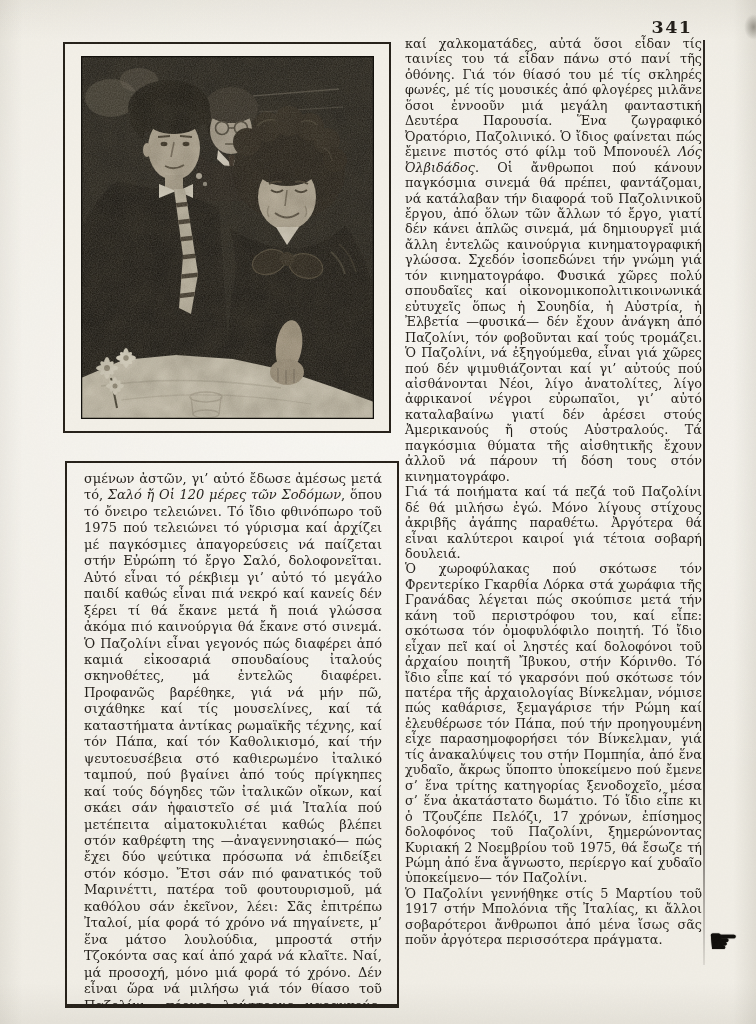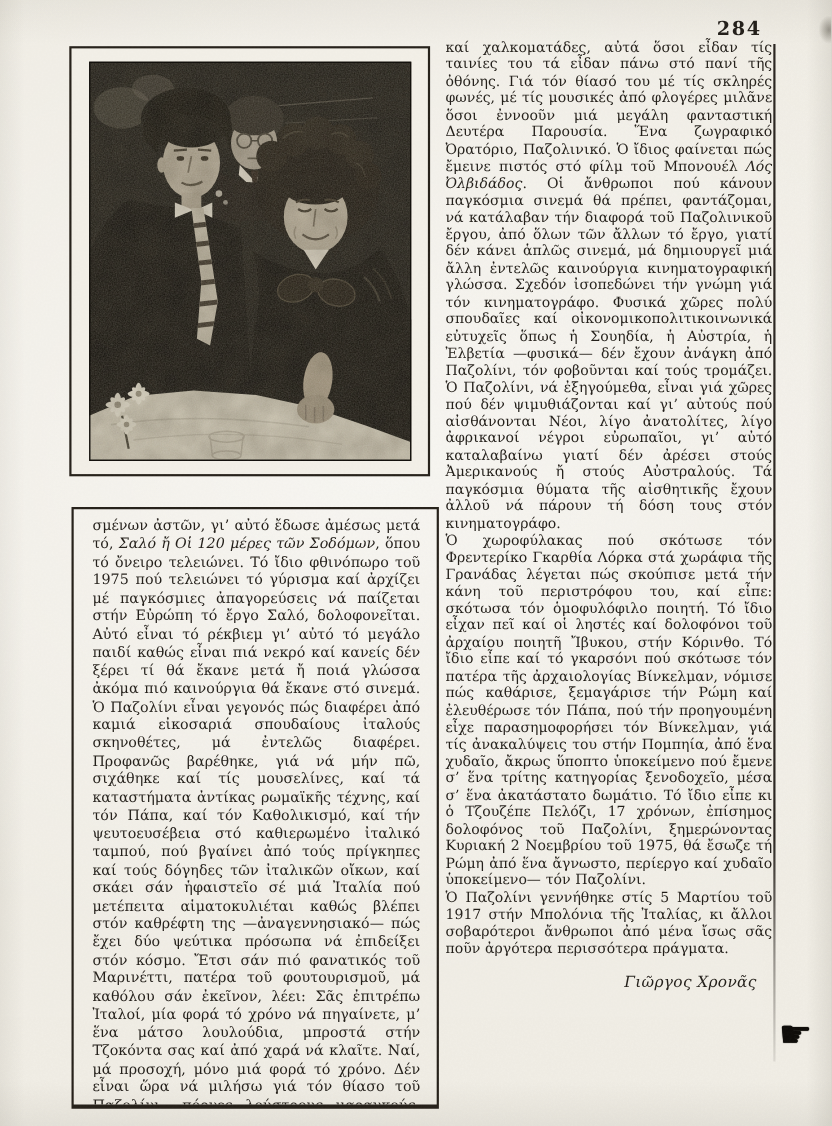--- a/index.html
+++ b/index.html
@@ -63,21 +63,21 @@
   .smudge-top{
     position:absolute;left:744px;top:14px;width:12px;height:26px;
     background:radial-gradient(ellipse at 80% 50%, rgba(80,75,65,.5), rgba(80,75,65,0) 70%);
   }
 </style>
 </head>
 <body>
 
 <div class="page">
 
-  <div class="page-number">284</div>
+  <div class="page-number">341</div>
 
   <div class="photo-frame">
     <svg viewBox="0 0 293 363" width="293" height="363" role="img">
       <defs>
         <filter id="phGrain" x="0" y="0" width="100%" height="100%">
           <feTurbulence type="fractalNoise" baseFrequency="0.85" numOctaves="2" stitchTiles="stitch"></feTurbulence>
           <feColorMatrix type="matrix" values="0 0 0 0 0.88  0 0 0 0 0.85  0 0 0 0 0.76  0 0 0 0.5 0"></feColorMatrix>
         </filter>
         <filter id="phBlotch" x="0" y="0" width="100%" height="100%">
           <feTurbulence type="fractalNoise" baseFrequency="0.045" numOctaves="3" stitchTiles="stitch"></feTurbulence>
@@ -218,24 +218,24 @@
 
   <div class="text-box">
     <div>
         <p><span>σμένων ἀστῶν, γι’ αὐτό ἔδωσε ἀμέσως μετά τό, </span><span class="it">Σαλό ἤ Οἱ 120 μέρες τῶν Σοδόμων</span><span>, ὅπου τό ὄνειρο τελειώνει. Τό ἴδιο φθινόπωρο τοῦ 1975 πού τελειώνει τό γύρισμα καί ἀρχίζει μέ παγκόσμιες ἀπαγορεύσεις νά παίζεται στήν Εὐρώπη τό ἔργο Σαλό, δολοφονεῖται. Αὐτό εἶναι τό ρέκβιεμ γι’ αὐτό τό μεγάλο παιδί καθώς εἶναι πιά νεκρό καί κανείς δέν ξέρει τί θά ἔκανε μετά ἤ ποιά γλώσσα ἀκόμα πιό καινούργια θά ἔκανε στό σινεμά. Ὁ Παζολίνι εἶναι γεγονός πώς διαφέρει ἀπό καμιά εἰκοσαριά σπουδαίους ἰταλούς σκηνοθέτες, μά ἐντελῶς διαφέρει. Προφανῶς βαρέθηκε, γιά νά μήν πῶ, σιχάθηκε καί τίς μουσελίνες, καί τά καταστήματα ἀντίκας ρωμαϊκῆς τέχνης, καί τόν Πάπα, καί τόν Καθολικισμό, καί τήν ψευτοευσέβεια στό καθιερωμένο ἰταλικό ταμπού, πού βγαίνει ἀπό τούς πρίγκηπες καί τούς δόγηδες τῶν ἰταλικῶν οἴκων, καί σκάει σάν ἡφαιστεῖο σέ μιά Ἰταλία πού μετέπειτα αἱματοκυλιέται καθώς βλέπει στόν καθρέφτη της —ἀναγεννησιακό— πώς ἔχει δύο ψεύτικα πρόσωπα νά ἐπιδείξει στόν κόσμο. Ἔτσι σάν πιό φανατικός τοῦ Μαρινέττι, πατέρα τοῦ φουτουρισμοῦ, μά καθόλου σάν ἐκεῖνον, λέει: Σᾶς ἐπιτρέπω Ἰταλοί, μία φορά τό χρόνο νά πηγαίνετε, μ’ ἕνα μάτσο λουλούδια, μπροστά στήν Τζοκόντα σας καί ἀπό χαρά νά κλαῖτε. Ναί, μά προσοχή, μόνο μιά φορά τό χρόνο. Δέν εἶναι ὥρα νά μιλήσω γιά τόν θίασο τοῦ Παζολίνι —πόρνες, λούστρους, μαραγκούς, παραγιούς καί δούλους, τυφλούς, καλόγριες</span></p>
       </div>
   </div>
 
   <div class="col-right">
     <div>
         <p><span>καί χαλκοματάδες, αὐτά ὅσοι εἶδαν τίς ταινίες του τά εἶδαν πάνω στό πανί τῆς ὀθόνης. Γιά τόν θίασό του μέ τίς σκληρές φωνές, μέ τίς μουσικές ἀπό φλογέρες μιλᾶνε ὅσοι ἐννοοῦν μιά μεγάλη φανταστική Δευτέρα Παρουσία. Ἕνα ζωγραφικό Ὀρατόριο, Παζολινικό. Ὁ ἴδιος φαίνεται πώς ἔμεινε πιστός στό φίλμ τοῦ Μπονουέλ </span><span class="it">Λός Ὀλβιδάδος</span><span>. Οἱ ἄνθρωποι πού κάνουν παγκόσμια σινεμά θά πρέπει, φαντάζομαι, νά κατάλαβαν τήν διαφορά τοῦ Παζολινικοῦ ἔργου, ἀπό ὅλων τῶν ἄλλων τό ἔργο, γιατί δέν κάνει ἁπλῶς σινεμά, μά δημιουργεῖ μιά ἄλλη ἐντελῶς καινούργια κινηματογραφική γλώσσα. Σχεδόν ἰσοπεδώνει τήν γνώμη γιά τόν κινηματογράφο. Φυσικά χῶρες πολύ σπουδαῖες καί οἰκονομικοπολιτικοινωνικά εὐτυχεῖς ὅπως ἡ Σουηδία, ἡ Αὐστρία, ἡ Ἐλβετία —φυσικά— δέν ἔχουν ἀνάγκη ἀπό Παζολίνι, τόν φοβοῦνται καί τούς τρομάζει. Ὁ Παζολίνι, νά ἐξηγούμεθα, εἶναι γιά χῶρες πού δέν ψιμυθιάζονται καί γι’ αὐτούς πού αἰσθάνονται Νέοι, λίγο ἀνατολίτες, λίγο ἀφρικανοί νέγροι εὐρωπαῖοι, γι’ αὐτό καταλαβαίνω γιατί δέν ἀρέσει στούς Ἀμερικανούς ἤ στούς Αὐστραλούς. Τά παγκόσμια θύματα τῆς αἰσθητικῆς ἔχουν ἀλλοῦ νά πάρουν τή δόση τους στόν κινηματογράφο.</span></p>
+        <p><span>Γιά τά ποιήματα καί τά πεζά τοῦ Παζολίνι δέ θά μιλήσω ἐγώ. Μόνο λίγους στίχους ἀκριβῆς ἀγάπης παραθέτω. Ἀργότερα θά εἶναι καλύτεροι καιροί γιά τέτοια σοβαρή δουλειά.</span></p>
         <p><span>Ὁ χωροφύλακας πού σκότωσε τόν Φρεντερίκο Γκαρθία Λόρκα στά χωράφια τῆς Γρανάδας λέγεται πώς σκούπισε μετά τήν κάνη τοῦ περιστρόφου του, καί εἶπε: σκότωσα τόν ὁμοφυλόφιλο ποιητή. Τό ἴδιο εἶχαν πεῖ καί οἱ ληστές καί δολοφόνοι τοῦ ἀρχαίου ποιητῆ Ἴβυκου, στήν Κόρινθο. Τό ἴδιο εἶπε καί τό γκαρσόνι πού σκότωσε τόν πατέρα τῆς ἀρχαιολογίας Βίνκελμαν, νόμισε πώς καθάρισε, ξεμαγάρισε τήν Ρώμη καί ἐλευθέρωσε τόν Πάπα, πού τήν προηγουμένη εἶχε παρασημοφορήσει τόν Βίνκελμαν, γιά τίς ἀνακαλύψεις του στήν Πομπηία, ἀπό ἕνα χυδαῖο, ἄκρως ὕποπτο ὑποκείμενο πού ἔμενε σ’ ἕνα τρίτης κατηγορίας ξενοδοχεῖο, μέσα σ’ ἕνα ἀκατάστατο δωμάτιο. Τό ἴδιο εἶπε κι ὁ Τζουζέπε Πελόζι, 17 χρόνων, ἐπίσημος δολοφόνος τοῦ Παζολίνι, ξημερώνοντας Κυριακή 2 Νοεμβρίου τοῦ 1975, θά ἔσωζε τή Ρώμη ἀπό ἕνα ἄγνωστο, περίεργο καί χυδαῖο ὑποκείμενο— τόν Παζολίνι.</span></p>
         <p><span>Ὁ Παζολίνι γεννήθηκε στίς 5 Μαρτίου τοῦ 1917 στήν Μπολόνια τῆς Ἰταλίας, κι ἄλλοι σοβαρότεροι ἄνθρωποι ἀπό μένα ἴσως σᾶς ποῦν ἀργότερα περισσότερα πράγματα.</span></p>
       </div>
-    <div class="sig">Γιῶργος Χρονᾶς</div>
   </div>
 
   <div class="col-rule"></div>
   <div class="manicule">☛</div>
   <div class="smudge-top"></div>
 
   <svg class="grain" viewBox="0 0 756 1024" preserveAspectRatio="none">
     <defs>
       <filter id="pgGrain" x="0" y="0" width="100%" height="100%">
         <feTurbulence type="fractalNoise" baseFrequency="0.55" numOctaves="2" stitchTiles="stitch"></feTurbulence>

